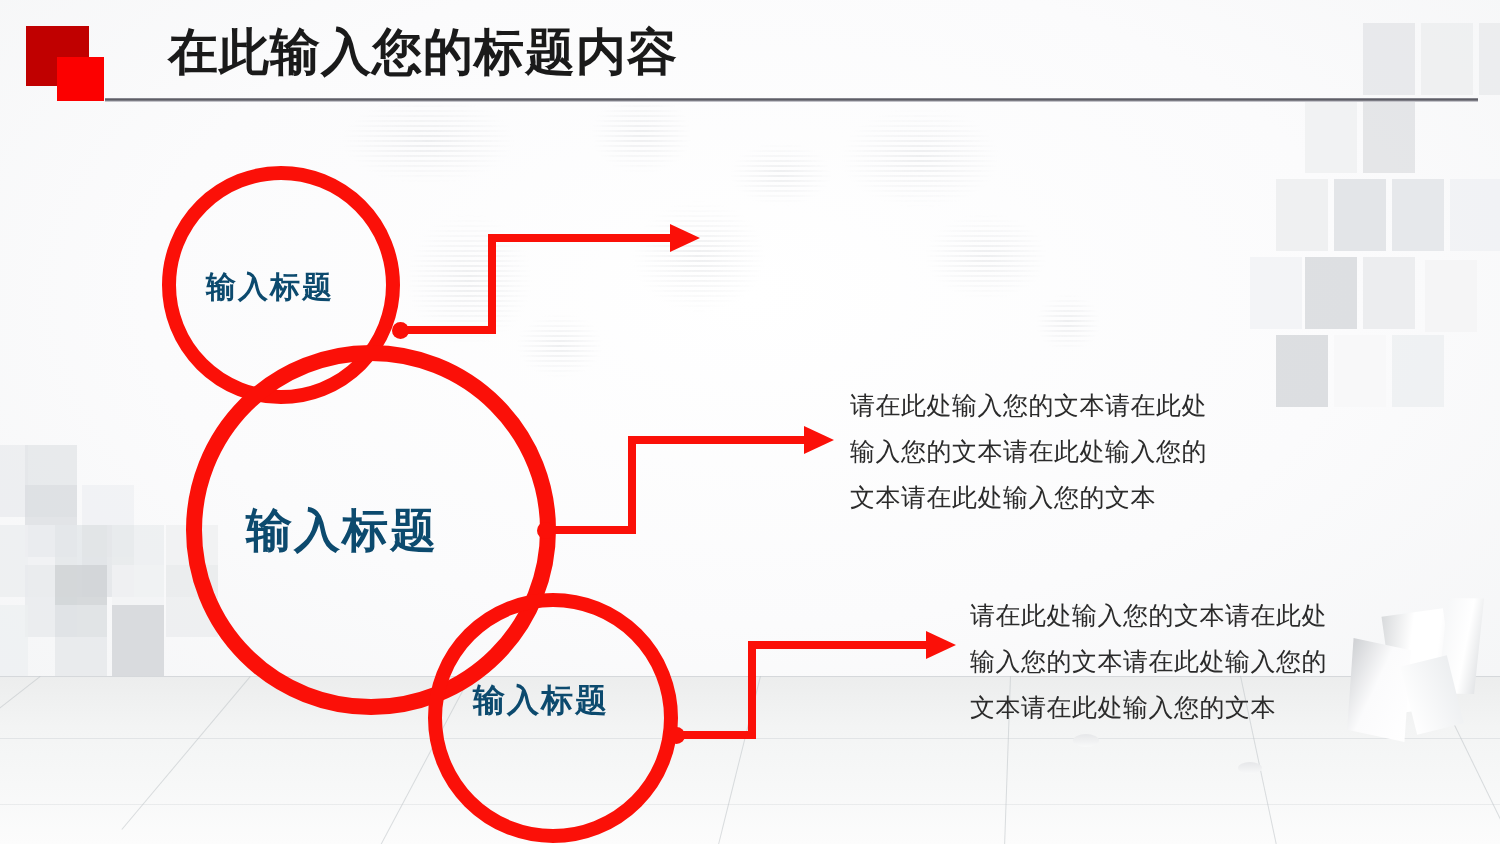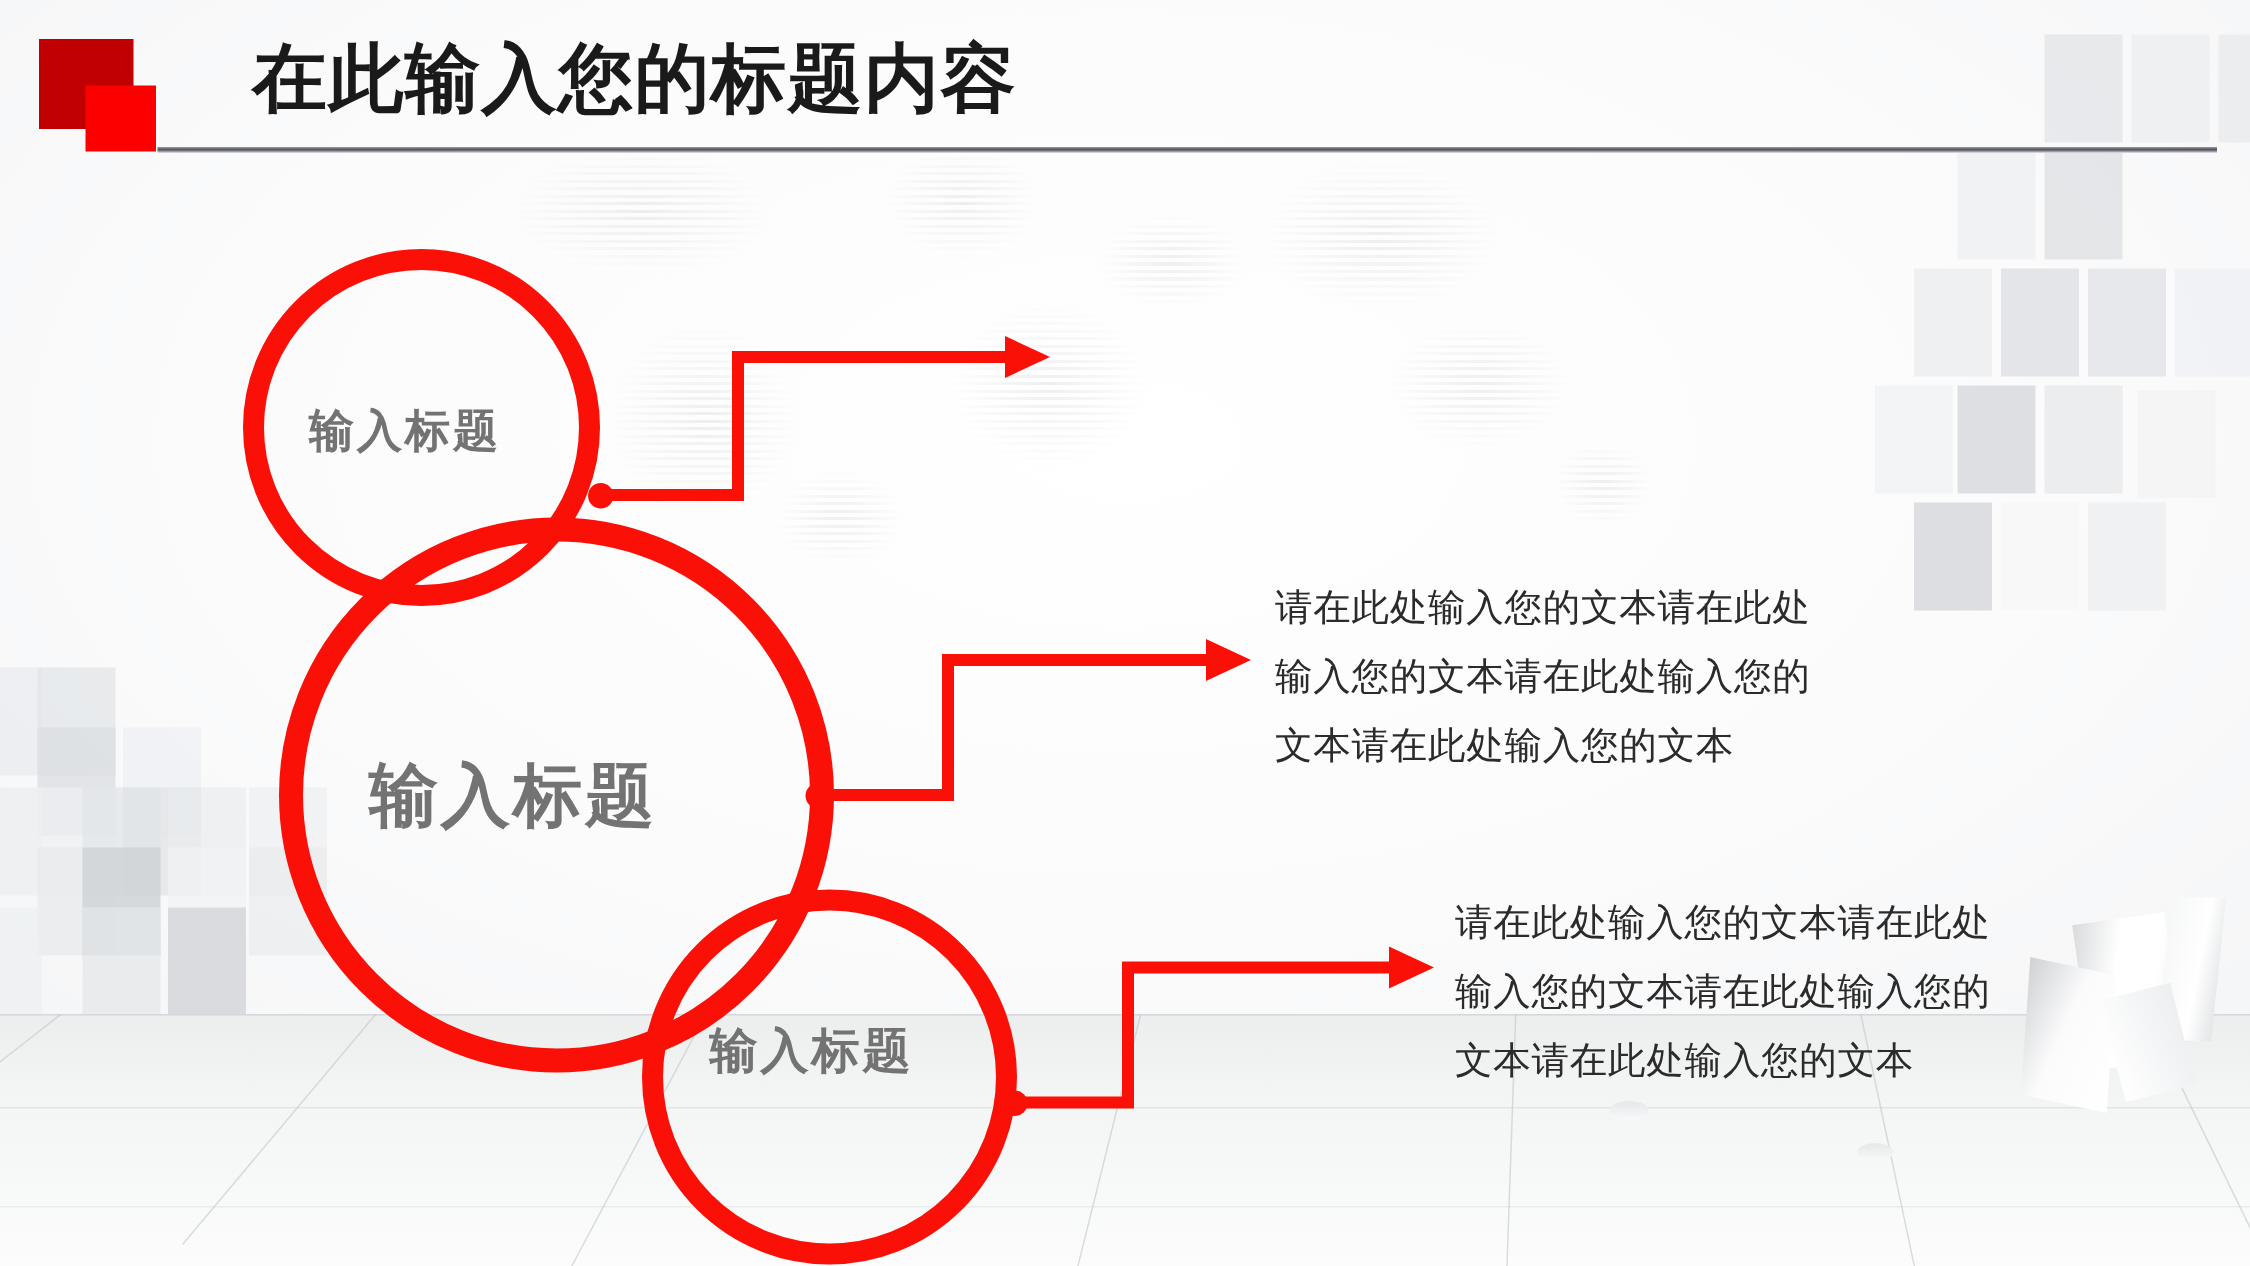--- a/index.html
+++ b/index.html
@@ -118,21 +118,21 @@
   .ring {
     position: absolute;
     border-radius: 50%;
     border-style: solid;
     border-color: #fb1008;
     box-sizing: border-box;
     background: transparent;
   }
   .ring-label {
     position: absolute;
-    color: #737373;
+    color: #0c4a6e;
     font-weight: 700;
     white-space: nowrap;
     letter-spacing: 2px;
   }
   .node-dot {
     position: absolute;
     width: 17px; height: 17px;
     border-radius: 50%;
     background: #fb1008;
   }

